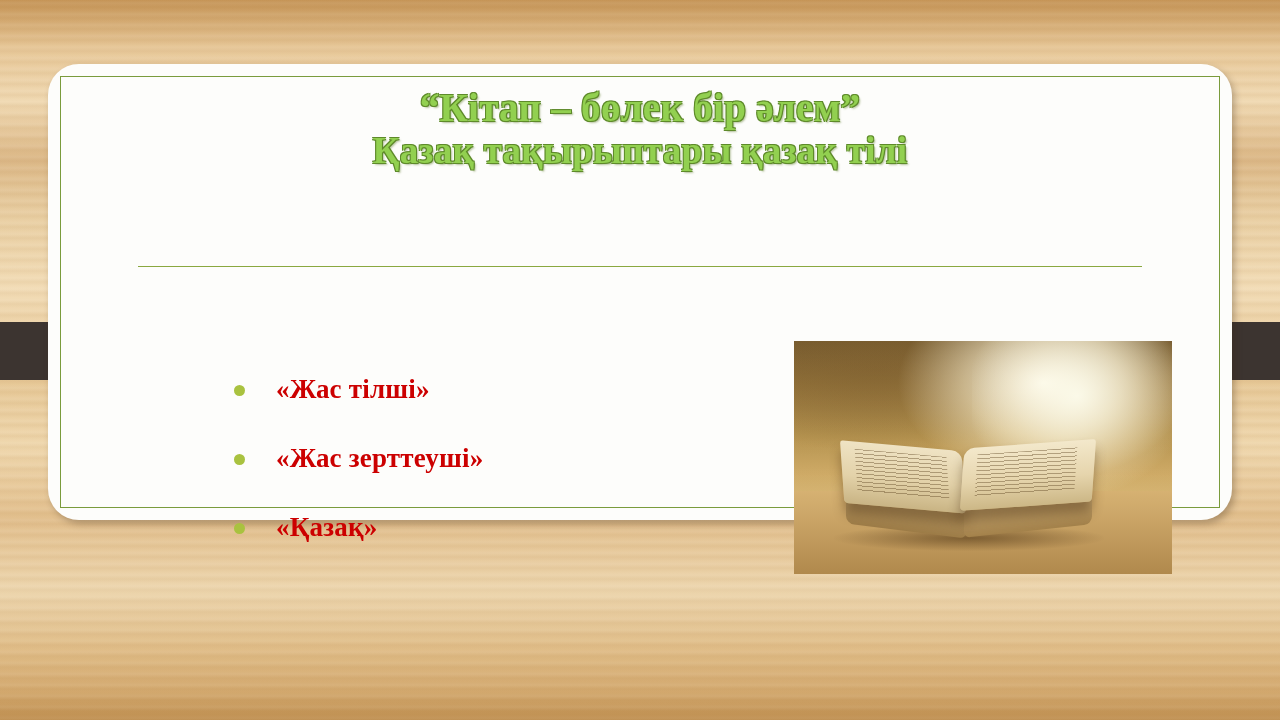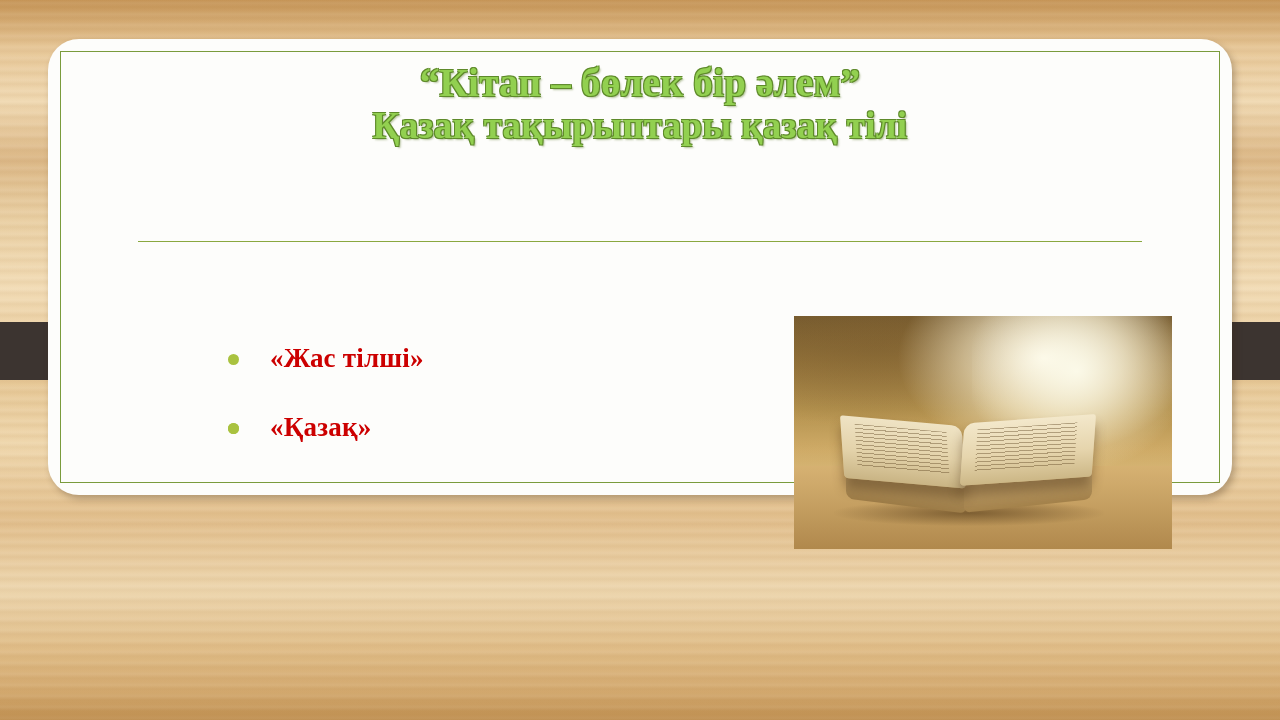--- a/index.html
+++ b/index.html
@@ -49,21 +49,21 @@
     height: 58px;
     background: #3c3430;
   }
   .side-band.left  { left: 0; }
   .side-band.right { right: 0; }
 
   
   .card {
     position: absolute;
     left: 48px;
-    top: 39px;
+    top: 64px;
     width: 1184px;
     height: 456px;
     background: #fdfdfb;
     box-shadow: 3px 4px 7px rgba(60,40,20,0.30);
     border-radius: 31px;
   }
   .card-border {
     position: absolute;
     left: 12px;
     top: 12px;
@@ -107,21 +107,21 @@
     border-top: 1px solid #8aa83f;
   }
 
   
   .bullets {
     position: absolute;
     left: 172px;
     top: 300px;
     width: 560px;
     list-style: none;
-    margin: 4px;
+    margin: 10px;
     padding: 0;
   }
   .bullets li {
     position: relative;
     padding-left: 46px;
     margin-bottom: 38px;
     font-family: "Liberation Serif", serif;
     font-weight: bold;
     font-size: 27px;
     color: #cc0000;
@@ -250,20 +250,21 @@
     </div>
     <div class="title-rule"></div>
 
     <ul class="bullets">
       <li>
         <span class="dot"></span>
         <span>«Жас тілші»</span>
       </li>
       <li>
         <span class="dot"></span>
+        <span>«Жас зерттеуші»</span>
       </li>
       <li>
         <span class="dot"></span>
         <span>«Қазақ»</span>
       </li>
     </ul>
 
     <div class="photo">
       <div class="bg"></div>
       <div class="glow"></div>

